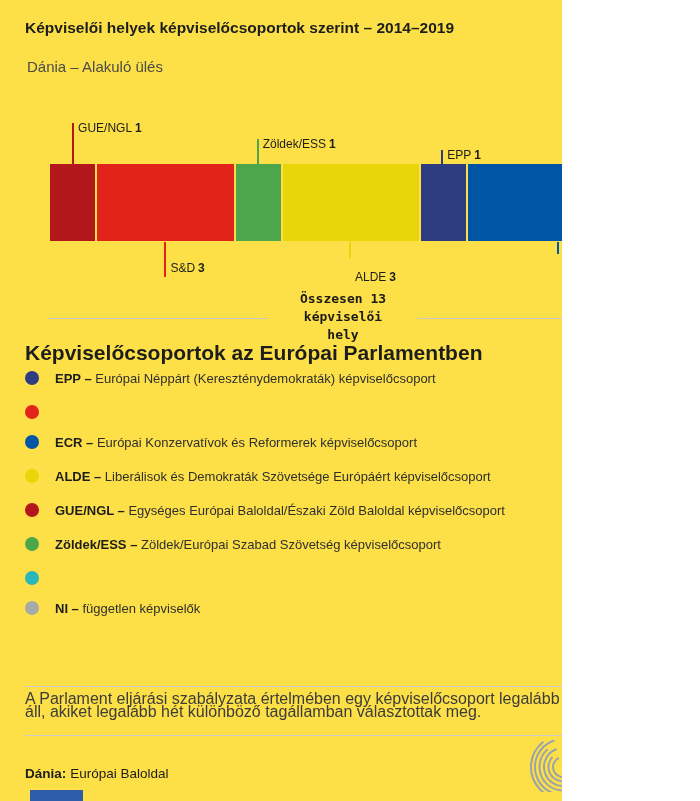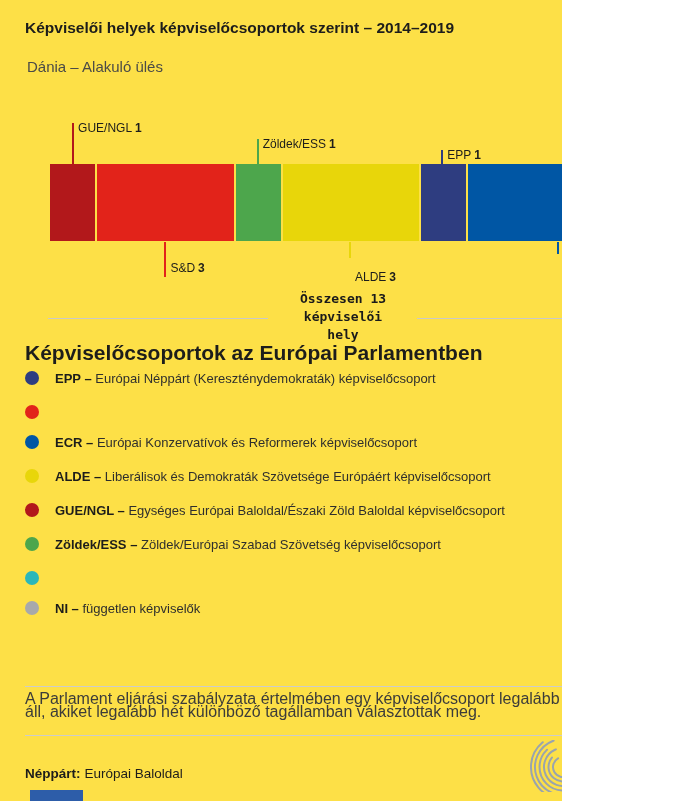--- a/index.html
+++ b/index.html
@@ -114,21 +114,21 @@
         <span class="legend-dot" style="background: rgb(168, 169, 171);"></span>
         <span class="legend-text"><b>NI – </b>független képviselők</span>
       </div>
     </div>
 
   <div class="hdiv hdiv-1"></div>
   <div class="abs footnote">A Parlament eljárási szabályzata értelmében egy képviselőcsoport legalább 23 képviselőből áll, akiket legalább hét különböző tagállamban választottak meg.</div>
   <div class="hdiv hdiv-2"></div>
 
   <div class="abs source">
-    <b>Néppárt:</b><span>Európai Baloldal</span>
+    <b>Dánia:</b><span>Európai Baloldal</span>
   </div>
 
   <svg class="abs logo-svg" width="80" height="52" viewBox="0 0 80 52">
     <g stroke="#9aa4ad" stroke-width="2" fill="none" stroke-linecap="round">
       <circle cx="33" cy="27" r="10" stroke-dasharray="47 16" transform="rotate(-30 33 27)"></circle>
       <circle cx="33" cy="27" r="14.5" stroke-dasharray="68 23" transform="rotate(-50 33 27)"></circle>
       <circle cx="33" cy="27" r="19" stroke-dasharray="90 30" transform="rotate(-25 33 27)"></circle>
       <circle cx="33" cy="27" r="23.5" stroke-dasharray="111 37" transform="rotate(-45 33 27)"></circle>
       <circle cx="33" cy="27" r="28" stroke-dasharray="132 44" transform="rotate(-20 33 27)"></circle>
       <circle cx="33" cy="27" r="32" stroke-dasharray="151 50" transform="rotate(-40 33 27)"></circle>

